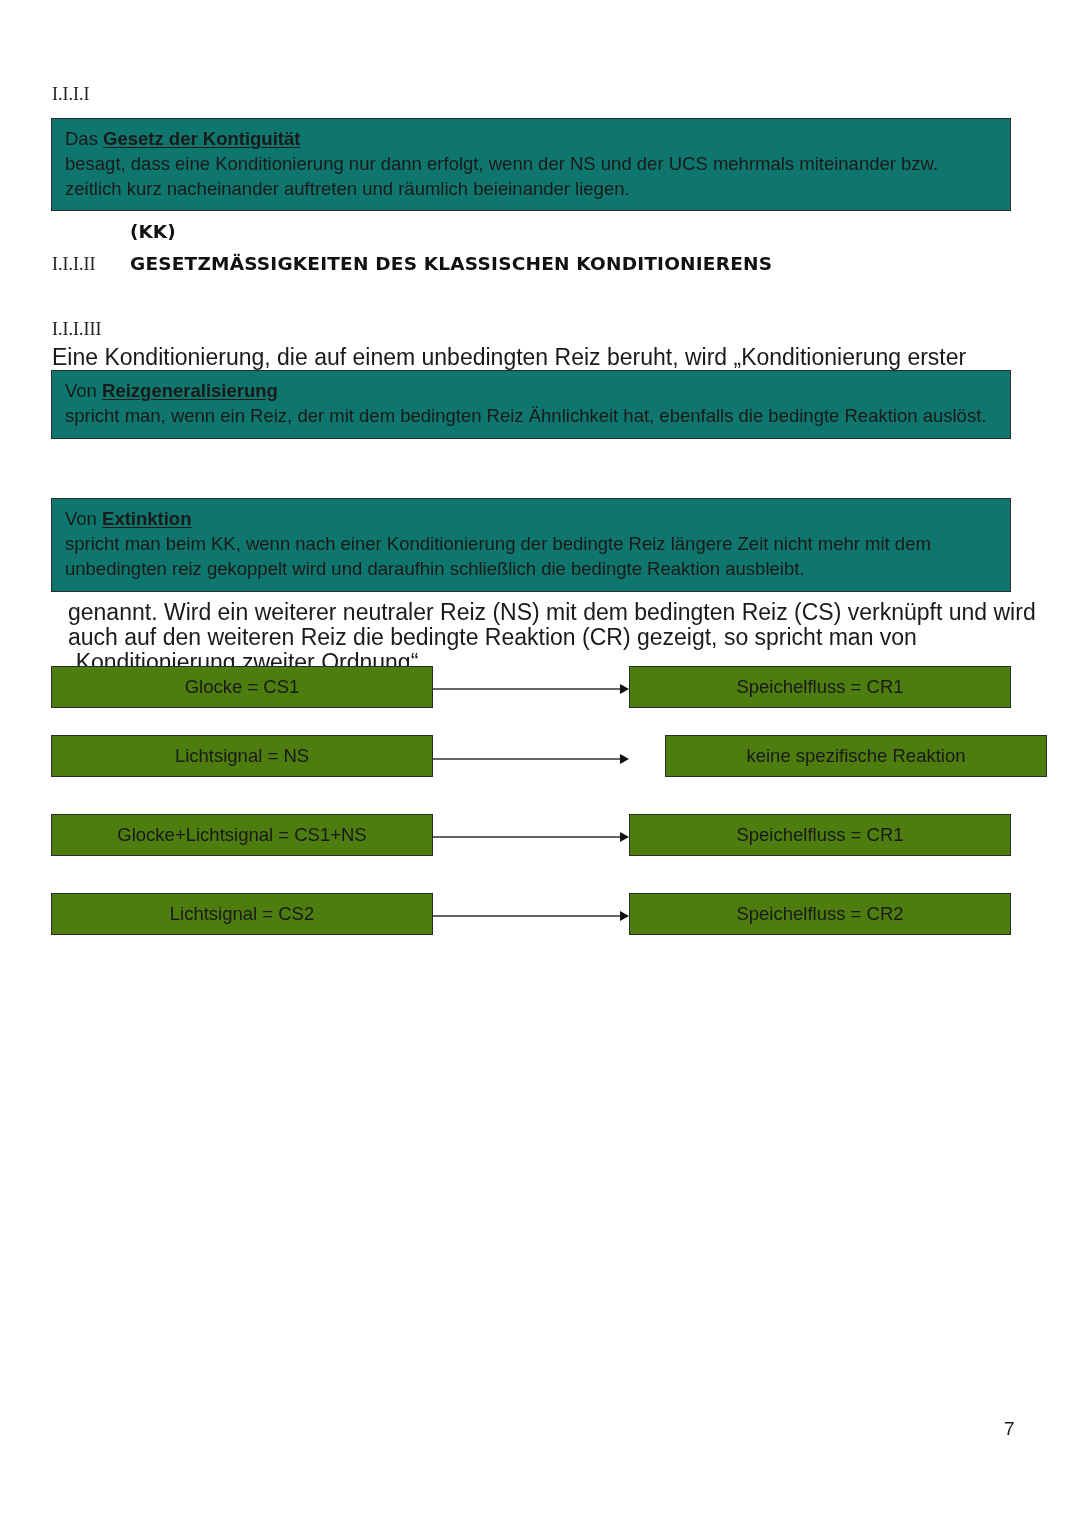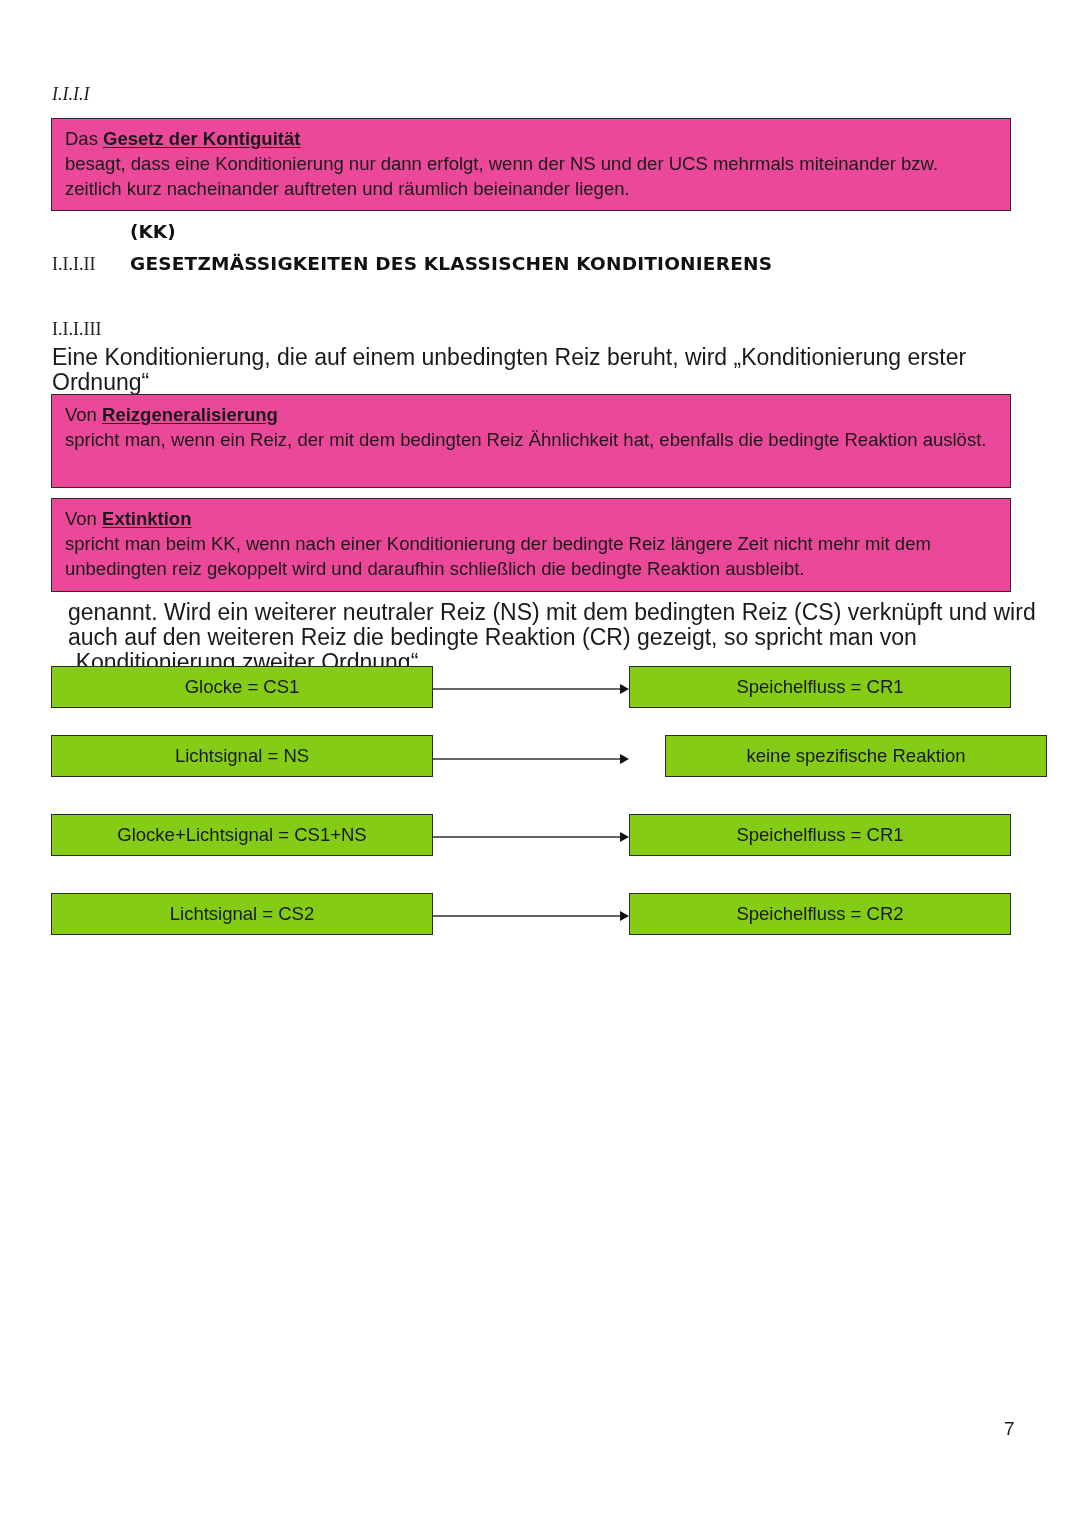--- a/index.html
+++ b/index.html
@@ -17,47 +17,47 @@
     .heading .title {
       font-family: "DejaVu Sans", sans-serif; font-weight: bold; font-size: 18.5px;
       letter-spacing: 0.2px; color: #111;
     }
     .kk {
       position: absolute; left: 130px; top: 221px;
       font-family: "DejaVu Sans", sans-serif; font-weight: bold; font-size: 18.5px; color:#111;
     }
     .defbox {
       position: absolute; left: 51px; width: 960px; box-sizing: border-box;
-      background: #ec4899; border: 1.5px solid #2b2b2b;
+      background: #0f766e; border: 1.5px solid #2b2b2b;
       padding: 7px 13px 8px 13px; font-size: 18.5px; line-height: 25px;
     }
     .defbox .term { font-weight: bold; text-decoration: underline; text-underline-offset: 2px; }
     .para {
       position: absolute; left: 52px; width: 970px; font-size: 23px; line-height: 25px;
     }
     .flowbox {
       position: absolute; width: 382px; height: 42px; box-sizing: border-box;
-      border: 1.5px solid #2b2b2b; background: #84cc16;
+      border: 1.5px solid #2b2b2b; background: #4d7c0f;
       display: flex; align-items: center; justify-content: center;
       font-size: 18.5px;
     }
     .flowbox.left { left: 51px; }
     .flowbox.right { left: 629px; }
     .arrow {
       position: absolute; left: 433px; width: 196px; height: 12px;
     }
     .arrow svg { display: block; }
     .pagenum {
       position: absolute; left: 1004px; top: 1418px; font-size: 19px;
     }
   </style>
 </head>
 <body>
 
-<div class="heading" style="top:84px;font-style:italic;">
+<div class="heading" style="top:84px;">
   <span class="num">I.I.I.I</span>
 </div>
 
 <div class="defbox" style="top:118px; height:93px;">
   <div>
     <span>Das </span><span class="term">Gesetz der Kontiguität</span>
   </div>
   <div>besagt, dass eine Konditionierung nur dann erfolgt, wenn der NS und der UCS mehrmals miteinander bzw. zeitlich kurz nacheinander auftreten und räumlich beieinander liegen.</div>
 </div>
 
@@ -66,21 +66,21 @@
   <span class="num">I.I.I.II</span>
   <span class="title">GESETZMÄSSIGKEITEN DES KLASSISCHEN KONDITIONIERENS</span>
 </div>
 
 <div class="heading" style="top:319px;">
   <span class="num">I.I.I.III</span>
 </div>
 
 <div class="para" style="top:345px;">Eine Konditionierung, die auf einem unbedingten Reiz beruht, wird „Konditionierung erster Ordnung“</div>
 
-<div class="defbox" style="top:394px; height:94px;">
+<div class="defbox" style="top:370px; height:69px;">
   <div>
     <span>Von </span><span class="term">Reizgeneralisierung</span>
   </div>
   <div>spricht man, wenn ein Reiz, der mit dem bedingten Reiz Ähnlichkeit hat, ebenfalls die bedingte Reaktion auslöst.</div>
 </div>
 
 <div class="defbox" style="top:498px; height:94px;">
   <div>
     <span>Von </span><span class="term">Extinktion</span>
   </div>

